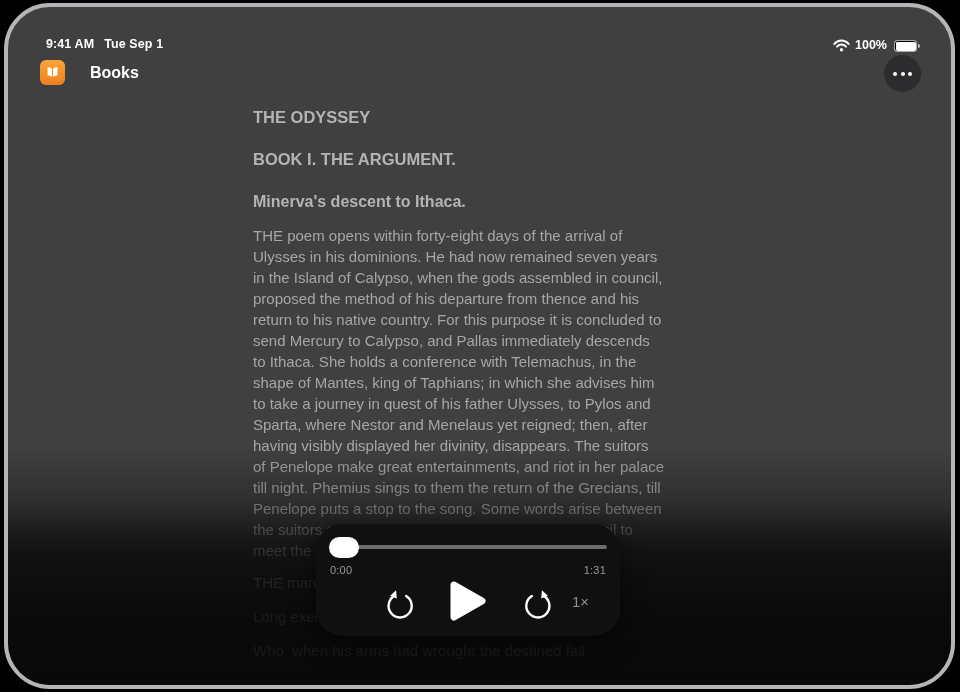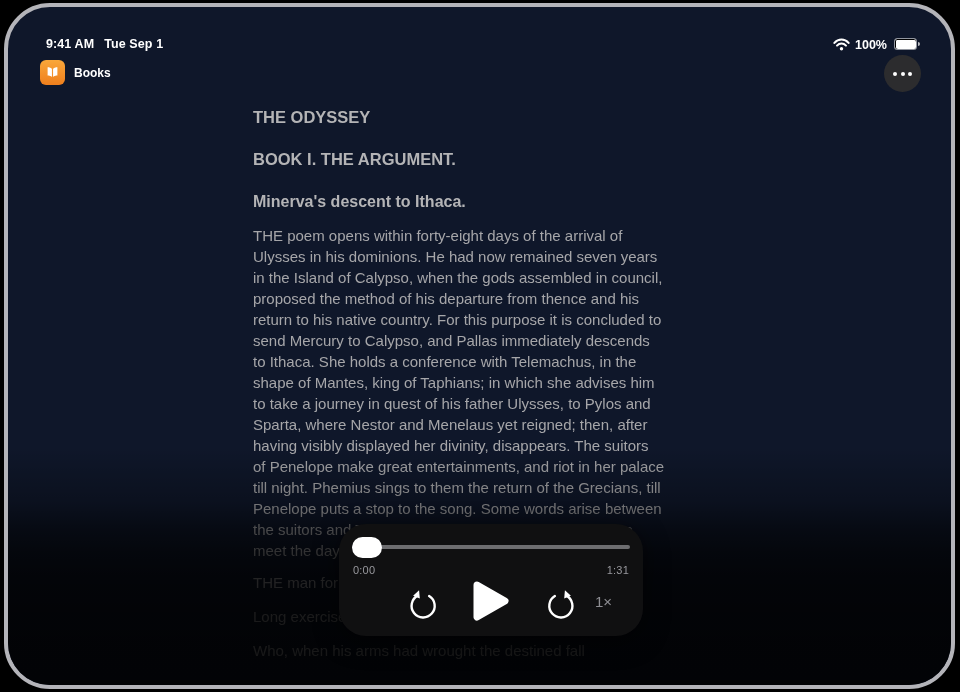--- a/index.html
+++ b/index.html
@@ -1,42 +1,42 @@
 <!DOCTYPE html>
 <html><head>
 <meta charset="utf-8">
 <style>
   * { margin:0; padding:0; box-sizing:border-box; }
   html,body { width:960px; height:692px; background:#000; overflow:hidden;
               font-family:"Liberation Sans","DejaVu Sans",sans-serif; }
 
   .device { position:absolute; left:4px; top:3px; width:951px; height:686px;
-            border:4px solid #b4b4b9; border-radius:46px; background:#0f172a; overflow:hidden; }
+            border:4px solid #b4b4b9; border-radius:46px; background:#404040; overflow:hidden; }
 
   
   .statusbar { position:absolute; left:0; top:0; right:0; height:48px; z-index:6; }
   .sb-left { position:absolute; left:38px; top:30px; display:flex; gap:10px;
              color:#fff; font-size:12.5px; font-weight:600; letter-spacing:.1px; }
-  .sb-right { position:absolute; right:30px; top:31px; display:flex; align-items:flex-start; gap:5px;
+  .sb-right { position:absolute; right:30px; top:31px; display:flex; align-items:flex-end; gap:5px;
               color:#fff; font-size:12.5px; font-weight:600; }
   .battery { position:relative; width:27px; height:12px; margin-left:2px; }
   .bat-body { position:absolute; left:0; top:0; width:23px; height:12px;
               border:1px solid rgba(255,255,255,.55); border-radius:3.5px; background:#fff;
               background-clip:padding-box; box-shadow:inset 0 0 0 1px #000; }
   .bat-fill { position:absolute; left:1.5px; top:1.5px; width:20px; height:9px; background:#fff; border-radius:2px; }
   .bat-nub { position:absolute; right:1px; top:4px; width:2.5px; height:4px; background:rgba(255,255,255,.7);
              border-radius:0 2px 2px 0; }
 
   
   .header { position:absolute; left:0; top:48px; right:0; height:44px; z-index:6; }
   .home-btn { position:absolute; left:32px; top:5px; display:flex; align-items:center; gap:9px; cursor:pointer; }
   .books-icon { width:25px; height:25px; border-radius:6px;
                 background:linear-gradient(180deg,#f9a73a 0%,#ef7f1d 100%);
                 display:flex; align-items:center; justify-content:center; }
-  .home-label { color:#fff; font-size:12px; font-weight:600; }
+  .home-label { color:#fff; font-size:16px; font-weight:600;margin-left:16px; }
   .more-btn { position:absolute; right:30px; top:0px; width:37px; height:37px; border-radius:50%;
               background:#2c2c2e; display:flex; align-items:center; justify-content:center; gap:3.5px; cursor:pointer; }
   .more-btn i { width:4px; height:4px; border-radius:50%; background:#fff; }
 
   
   .content { position:absolute; left:245px; top:0; width:450px; height:678px; z-index:1;
              color:#a6a6a9; font-size:15px; line-height:21px; }
   .content .line { white-space:nowrap; }
   .book-title   { position:absolute; top:100px; font-size:16.5px; font-weight:700; color:#b4b4b6; }
   .chap-heading { position:absolute; top:142px; font-size:16.5px; font-weight:700; color:#b4b4b6; }
@@ -47,21 +47,21 @@
 
   
   .fade { position:absolute; left:0; top:0; right:0; bottom:0; z-index:2; pointer-events:none;
           background:linear-gradient(to bottom,
             rgba(0,0,0,0) 0px, rgba(0,0,0,0) 440px,
             rgba(0,0,0,.28) 495px, rgba(0,0,0,.56) 523px,
             rgba(0,0,0,.71) 545px, rgba(0,0,0,.79) 570px,
             rgba(0,0,0,.84) 610px, rgba(0,0,0,.87) 678px); }
 
   
-  .player { position:absolute; left:331px; top:517px; width:304px; height:112px; z-index:4;
+  .player { position:absolute; left:308px; top:517px; width:304px; height:112px; z-index:4;
             background:#101011; border-radius:27px; box-shadow:0 6px 24px rgba(0,0,0,.55); }
   .slider-row { position:absolute; left:13px; right:13px; top:12px; height:22px; cursor:pointer; }
   .slider-track { position:absolute; left:0; right:0; top:9px; height:4px; border-radius:2px; background:#6d6d70; }
   .slider-knob { position:absolute; left:0; top:0.5px; width:30px; height:21px; background:#fff;
                  border-radius:10.5px; cursor:grab; }
   .times { position:absolute; left:14px; right:14px; top:40px; display:flex; justify-content:space-between;
            color:#98989d; font-size:11px; font-weight:500; letter-spacing:.2px; }
   .ctl { position:absolute; display:flex; align-items:center; justify-content:center; cursor:pointer; }
   .ctl-back { left:68px;  top:65px; width:32px; height:32px; }
   .ctl-play { left:131px; top:54px; width:41px; height:46px; }

